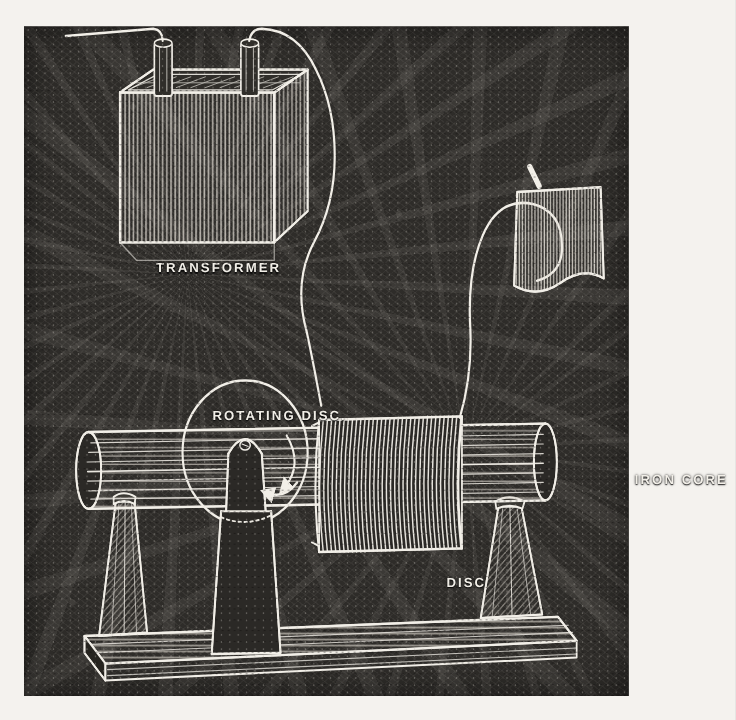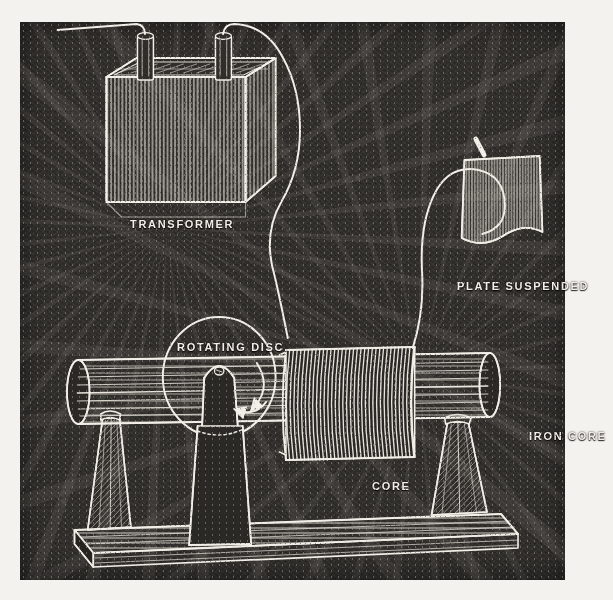--- a/index.html
+++ b/index.html
@@ -30,21 +30,20 @@
       radial-gradient(circle at 62% 28%, rgba(130,126,120,0.26) 0 2px, transparent 3px),
       radial-gradient(circle at 34% 64%, rgba(118,114,108,0.24) 0 2px, transparent 3px),
       radial-gradient(circle at 82% 74%, rgba(126,122,116,0.22) 0 2px, transparent 3px),
       radial-gradient(circle at 8% 86%, rgba(126,122,116,0.22) 0 2px, transparent 3px),
       repeating-conic-gradient(from 11deg at 27% 37%, rgba(150,146,140,0.13) 0 2deg, rgba(24,23,22,0) 2deg 9deg),
       repeating-conic-gradient(from 53deg at 73% 63%, rgba(146,142,136,0.12) 0 2deg, rgba(24,23,22,0) 2deg 11deg),
       repeating-linear-gradient(37deg, rgba(140,136,130,0.10) 0 1px, rgba(0,0,0,0) 1px 4px),
       repeating-linear-gradient(-41deg, rgba(132,128,122,0.09) 0 1px, rgba(0,0,0,0) 1px 5px),
       #2e2c29;
     box-shadow: inset 0 0 26px rgba(0,0,0,0.55);
-    padding-left: 41px;
   }
   #engraving-plate::after {
     
     content: "";
     position: absolute;
     inset: 0;
     background-image:
       radial-gradient(circle, rgba(185,181,174,0.55) 0.6px, transparent 0.9px),
       radial-gradient(circle, rgba(12,11,10,0.55) 0.6px, transparent 0.9px);
     background-size: 7px 6px, 5px 9px;
@@ -64,21 +63,21 @@
     font-family: "Liberation Sans", sans-serif;
     font-size: 11px;
     font-weight: 700;
     letter-spacing: 1.7px;
     white-space: nowrap;
     text-shadow: 0 0 2px rgba(0,0,0,0.9), 0 1px 1px rgba(0,0,0,0.8);
   }
   #caption-transformer { left: 110px; top: 196px; }
   #caption-rotating-disc { left: 157px; top: 271px; margin-top: 48px; }
   #caption-plate-suspended { left: 437px; top: 258px; }
-  #caption-iron-core { left: 509px; top: 372px; margin-top: 36px; }
+  #caption-iron-core { left: 509px; top: 372px; }
   #caption-coil { left: 352px; top: 458px; }
 </style>
 </head>
 <body>
 
 <div id="figure-root">
 
   <div id="engraving-plate">
 
     <svg id="drawing-layer" viewBox="0 0 580 558" preserveAspectRatio="none">
@@ -305,20 +304,19 @@
           <path d="M485,117 L494,133" stroke-width="5" stroke-linecap="round"></path>
         </g>
 
       </g>
     </svg>
 
     <div class="caption" id="caption-transformer">TRANSFORMER</div>
 
     <div class="caption" id="caption-rotating-disc">ROTATING DISC.</div>
 
-    <div class="caption" id="caption-plate-suspended">PLATE SUSPENDED</div>
 
     <div class="caption" id="caption-iron-core">IRON CORE</div>
 
-    <div class="caption" id="caption-coil">CORE</div>
+    <div class="caption" id="caption-coil">DISC</div>
 
   </div>
 </div>
 
 </body></html>

